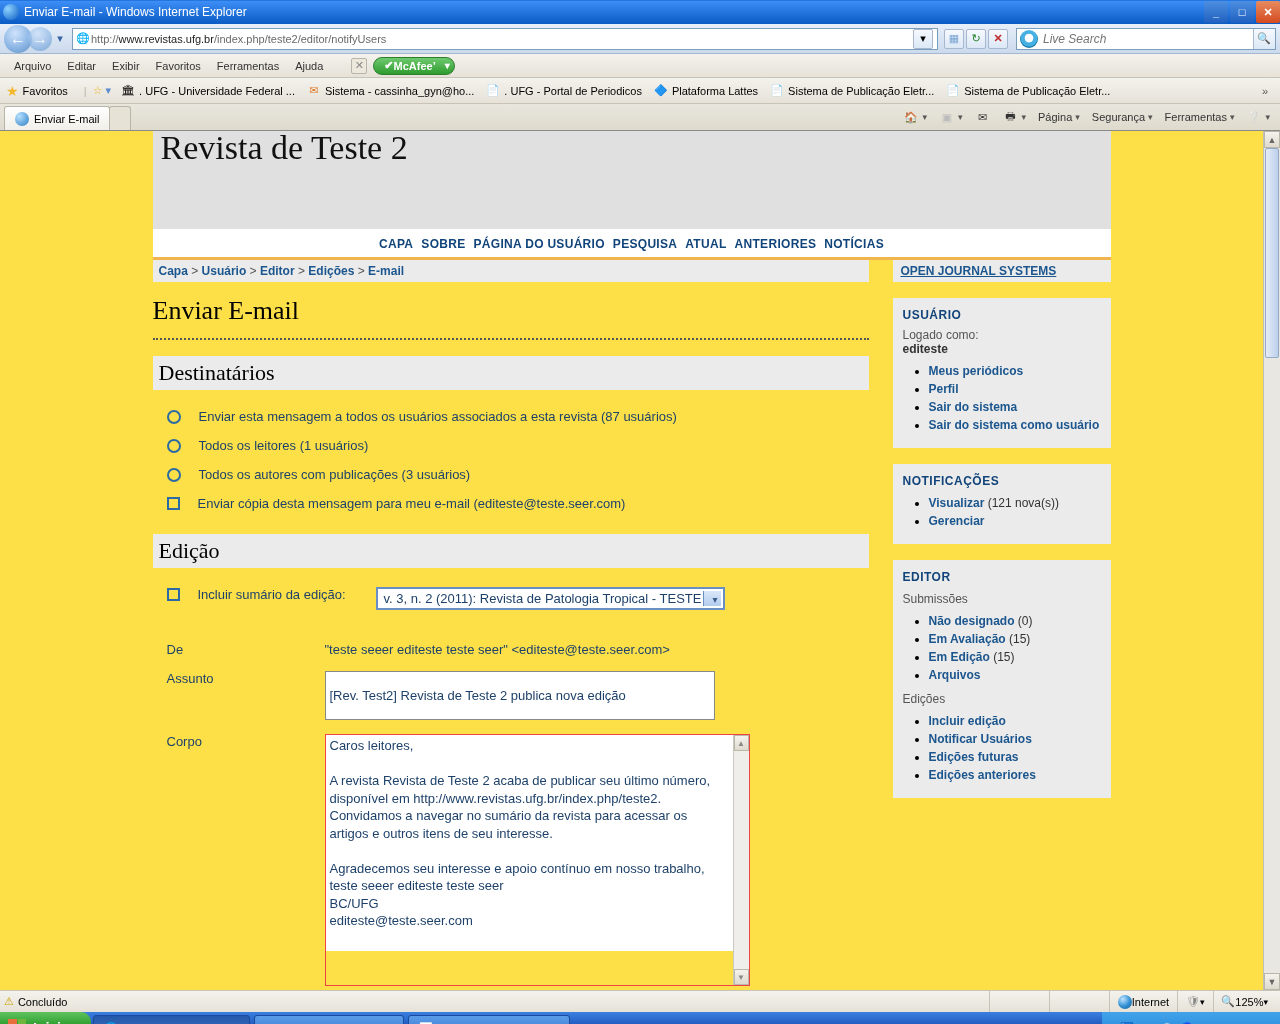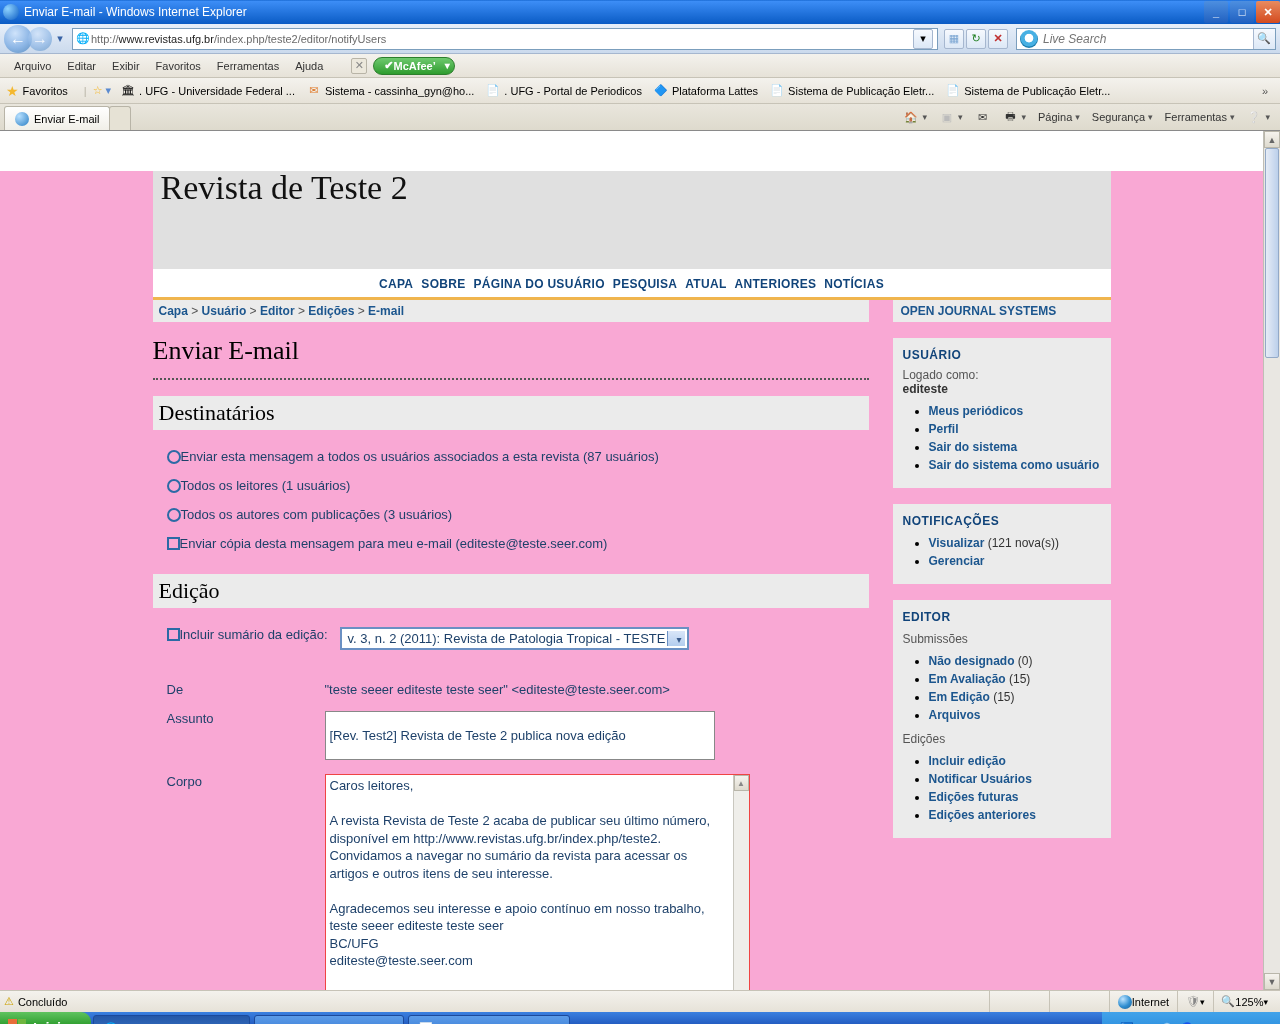--- a/index.html
+++ b/index.html
@@ -55,21 +55,21 @@
 .tab { display: flex; align-items: center; gap: 5px; background: linear-gradient(#fff, #f1efe8); border: 1px solid #b8b4a7; border-bottom: none; border-radius: 3px 3px 0 0; padding: 4px 10px; margin-right: -1px; height: 24px; }
 .tab .tico { width: 14px; height: 14px; background: radial-gradient(circle at 30% 30%, #b7e0ff, #2b7fc4); border-radius: 50%; }
 .tab.new { width: 22px; justify-content: center; background: #e6e2d5; }
 .cmdbar { margin-left: auto; display: flex; align-items: center; gap: 4px; padding-right: 6px; height: 26px; }
 .cmdbar .cbtn { display: flex; align-items: center; gap: 3px; padding: 2px 4px; color: #333; }
 .cmdbar .caret { font-size: 9px; color: #555; }
 .cmdbar .ci { width: 16px; text-align: center; }
 
 
 .viewport { display: flex; height: 860px; border-top: 1px solid #8a8a8a; }
-.page { flex: 1; overflow: hidden; background: #f9a8d4; position: relative; margin-top: 40px; }
+.page { flex: 1; overflow: hidden; background: #fde047; position: relative; }
 .scrollbar { width: 17px; background: #e9e7e2; border-left: 1px solid #c0beb6; position: relative; }
 .scrollbar .sbtn { height: 17px; background: linear-gradient(#f5f3ee, #dedace); border: 1px solid #b9b6aa; display: flex; align-items: center; justify-content: center; font-size: 9px; color: #666; }
 .scrollbar .thumb { position: absolute; top: 17px; height: 210px; left: 1px; right: 1px; background: linear-gradient(90deg, #e6ecf6, #bcd0eb); border: 1px solid #93a9c7; border-radius: 2px; }
 .scrollbar .sbtn.bot { position: absolute; bottom: 0; width: 100%; }
 
 
 .ojs { width: 958px; margin: 0 auto; font-family: Verdana, Geneva, sans-serif; }
 .ojs-header { height: 98px; background: #e0e0e0; display: flex; align-items: flex-start; padding: 0 8px; }
 .ojs-title { font-family: Georgia, "Times New Roman", serif; font-size: 34px; color: #111; font-weight: normal; margin-top: -2px; }
 .ojs-navmenu { height: 28px; background: #fff; display: flex; align-items: center; justify-content: center; border-top: 1px solid #fff; }
@@ -81,21 +81,21 @@
 
 .breadcrumbs { background: #ebebeb; padding: 4px 6px; font-size: 12px; color: #555; }
 .breadcrumbs a { color: #1c568e; text-decoration: none; font-weight: bold; }
 .breadcrumbs .cur { font-weight: bold; color: #1c568e; }
 
 h1.pgtitle { font-family: Georgia, serif; font-size: 26px; font-weight: normal; margin: 14px 0 12px; }
 .dotted { border-bottom: 2px dotted #555; height: 1px; margin-bottom: 10px; }
 h2.sect { font-family: Georgia, serif; font-size: 22px; font-weight: normal; background: #ebebeb; padding: 4px 6px; margin: 16px 0 12px; }
 
 .options { padding-left: 14px; }
-.optrow { display: flex; align-items: flex-start; padding: 7px 0; font-size: 13px; color: #1e416a; }
+.optrow { display: flex; align-items: flex-start; gap: 18px; padding: 7px 0; font-size: 13px; color: #1e416a; }
 .rad { width: 14px; height: 14px; border: 2px solid #2b6aa5; border-radius: 50%; flex-shrink: 0; margin-top: 1px; }
 .chk { width: 13px; height: 13px; border: 2px solid #2b6aa5; flex-shrink: 0; margin-top: 1px; }
 
 .fieldrow { display: flex; gap: 18px; padding: 7px 0 7px 14px; font-size: 13px; color: #1e416a; align-items: flex-start; }
 .fieldrow .lbl { width: 140px; }
 .sel { background: #fff; border: 2px solid #6a90c3; padding: 2px 22px 2px 6px; font-size: 13px; color: #1e416a; position: relative; display: inline-block; }
 .sel::after { content: ""; position: absolute; right: 2px; top: 2px; bottom: 2px; width: 17px; background: linear-gradient(#d9e6f8, #b4cdee); border-left: 1px solid #6a90c3; }
 .sel .caret2 { position: absolute; right: 6px; top: 50%; transform: translateY(-50%); color: #3a5c8c; font-size: 10px; z-index: 1; }
 .txtin { border: 1px solid #888; font-size: 13px; padding: 16px 4px; color: #1e416a; width: 390px; }
 .txta-wrap { width: 425px; height: 252px; border: 1px solid #ef4444; position: relative; }
@@ -106,21 +106,21 @@
 
 
 .side-block { background: #ebebeb; padding: 10px 10px 14px; margin-bottom: 16px; font-size: 12px; }
 .side-head { color: #11447a; font-weight: bold; font-size: 12px; letter-spacing: 0.5px; margin-bottom: 6px; }
 .side-block .plain { color: #555; }
 .side-block ul { list-style: disc; padding-left: 26px; margin-top: 6px; }
 .side-block li { color: #000; padding: 2px 0; }
 .side-block a { color: #1c568e; text-decoration: none; font-weight: bold; }
 .side-block .cnt { color: #333; font-weight: normal; }
 .sub-head { color: #555; margin-top: 8px; }
-.ojs-toplink { background: #ebebeb; padding: 4px 8px; color: #1c568e; font-size: 12px; font-weight: bold; margin-bottom: 16px; }
+.ojs-toplink { background: #ebebeb; padding: 4px 8px; color: #1c568e; font-size: 12px; font-weight: bold; margin-bottom: 16px; text-decoration: underline; }
 
 
 .statusbar { display: flex; align-items: center; height: 22px; background: linear-gradient(#f4f2ed, #e6e2d8); border-top: 1px solid #c7c3b7; font-size: 11px; padding: 0 4px; }
 .statusbar .warn { color: #caa100; margin-right: 4px; }
 .statusbar .cells { margin-left: auto; display: flex; align-items: center; height: 100%; }
 .statusbar .cell { border-left: 1px solid #c7c3b7; height: 100%; display: flex; align-items: center; padding: 0 8px; }
 .statusbar .globe { width: 14px; height: 14px; background: radial-gradient(circle at 35% 30%, #bde3ff, #2f8ed1 55%, #1d5f92); border-radius: 50%; }
 
 
 .taskbar { display: flex; align-items: center; height: 32px; background: linear-gradient(#3a80e0, #225bc0 40%, #2a6cd6); }

